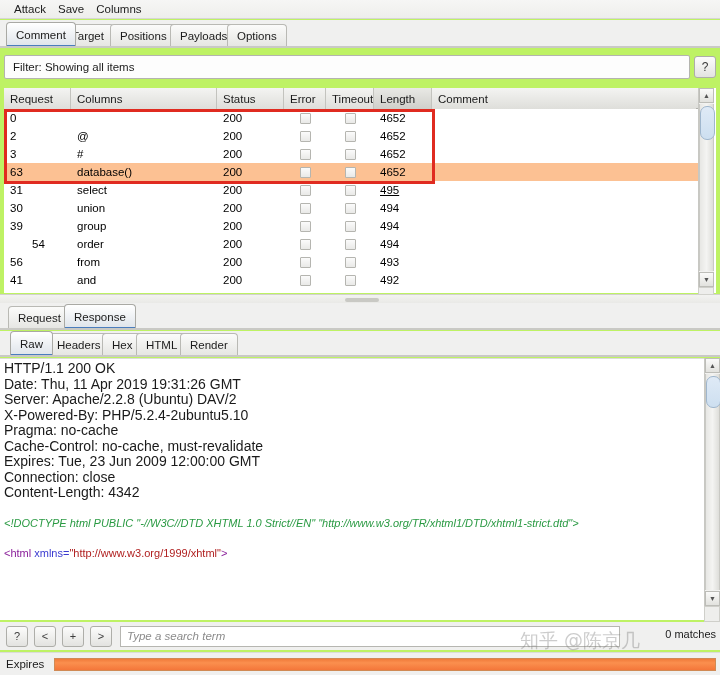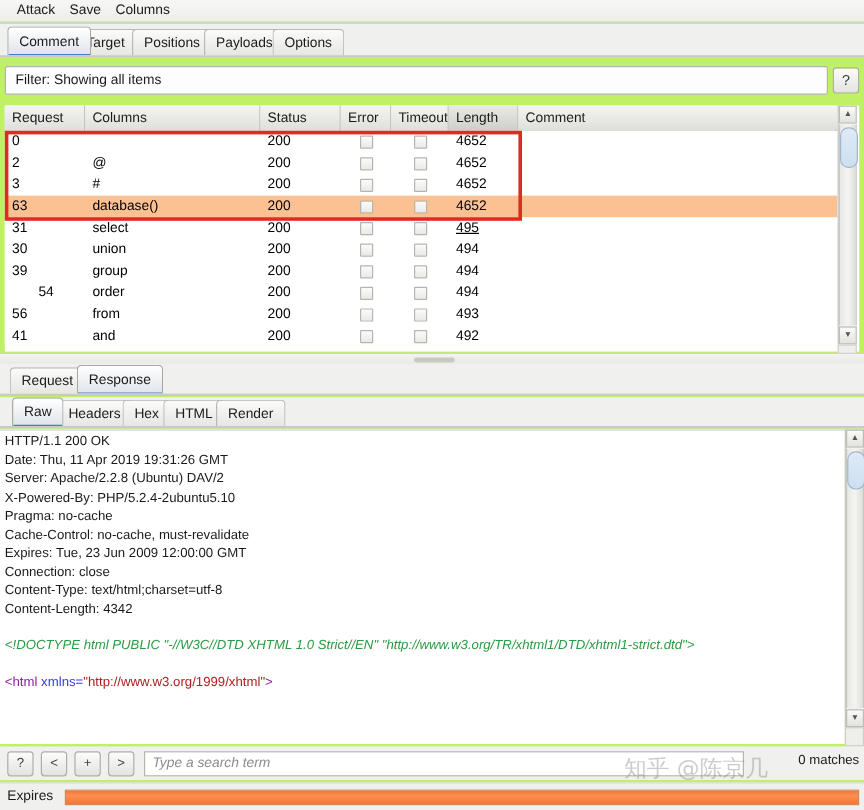--- a/index.html
+++ b/index.html
@@ -190,21 +190,21 @@
 
   
   .respbody {
     position: absolute; left: 0; top: 358px; width: 704px; height: 262px;
     background: #ffffff;
     border-top: 1px solid #dcdcd8;
     padding: 2px 0 0 4px;
     overflow: hidden;
   }
   .rline {
-    font-size: 11px; line-height: 15.5px; color: #1a1a1a;
+    font-size: 14px; line-height: 15.5px; color: #1a1a1a;
     white-space: nowrap;
   }
   .rblank { height: 15px; }
   .doctype {
     font-size: 11px; line-height: 15.5px; font-style: italic;
     color: #2a9a43; white-space: nowrap;
   }
   .htmlline { font-size: 11px; line-height: 15.5px; white-space: nowrap; }
   .tagpunct { color: #8a1f9a; }
   .attrname { color: #3b3bd0; }
@@ -463,21 +463,20 @@
   <div class="respbody">
     <div id="resp-headers">
         <div class="rline">HTTP/1.1 200 OK</div>
         <div class="rline">Date: Thu, 11 Apr 2019 19:31:26 GMT</div>
         <div class="rline">Server: Apache/2.2.8 (Ubuntu) DAV/2</div>
         <div class="rline">X-Powered-By: PHP/5.2.4-2ubuntu5.10</div>
         <div class="rline">Pragma: no-cache</div>
         <div class="rline">Cache-Control: no-cache, must-revalidate</div>
         <div class="rline">Expires: Tue, 23 Jun 2009 12:00:00 GMT</div>
         <div class="rline">Connection: close</div>
-        <div class="rline">Content-Type: text/html;charset=utf-8</div>
         <div class="rline">Content-Length: 4342</div>
       </div>
     <div class="rblank"></div>
     <div class="doctype">&lt;!DOCTYPE html PUBLIC "-//W3C//DTD XHTML 1.0 Strict//EN" "http://www.w3.org/TR/xhtml1/DTD/xhtml1-strict.dtd"&gt;</div>
     <div class="rblank"></div>
     <div class="htmlline">
       <span class="tagpunct">&lt;html </span><span class="attrname">xmlns=</span><span class="attrval">"http://www.w3.org/1999/xhtml"</span><span class="tagpunct">&gt;</span>
     </div>
   </div>
 

